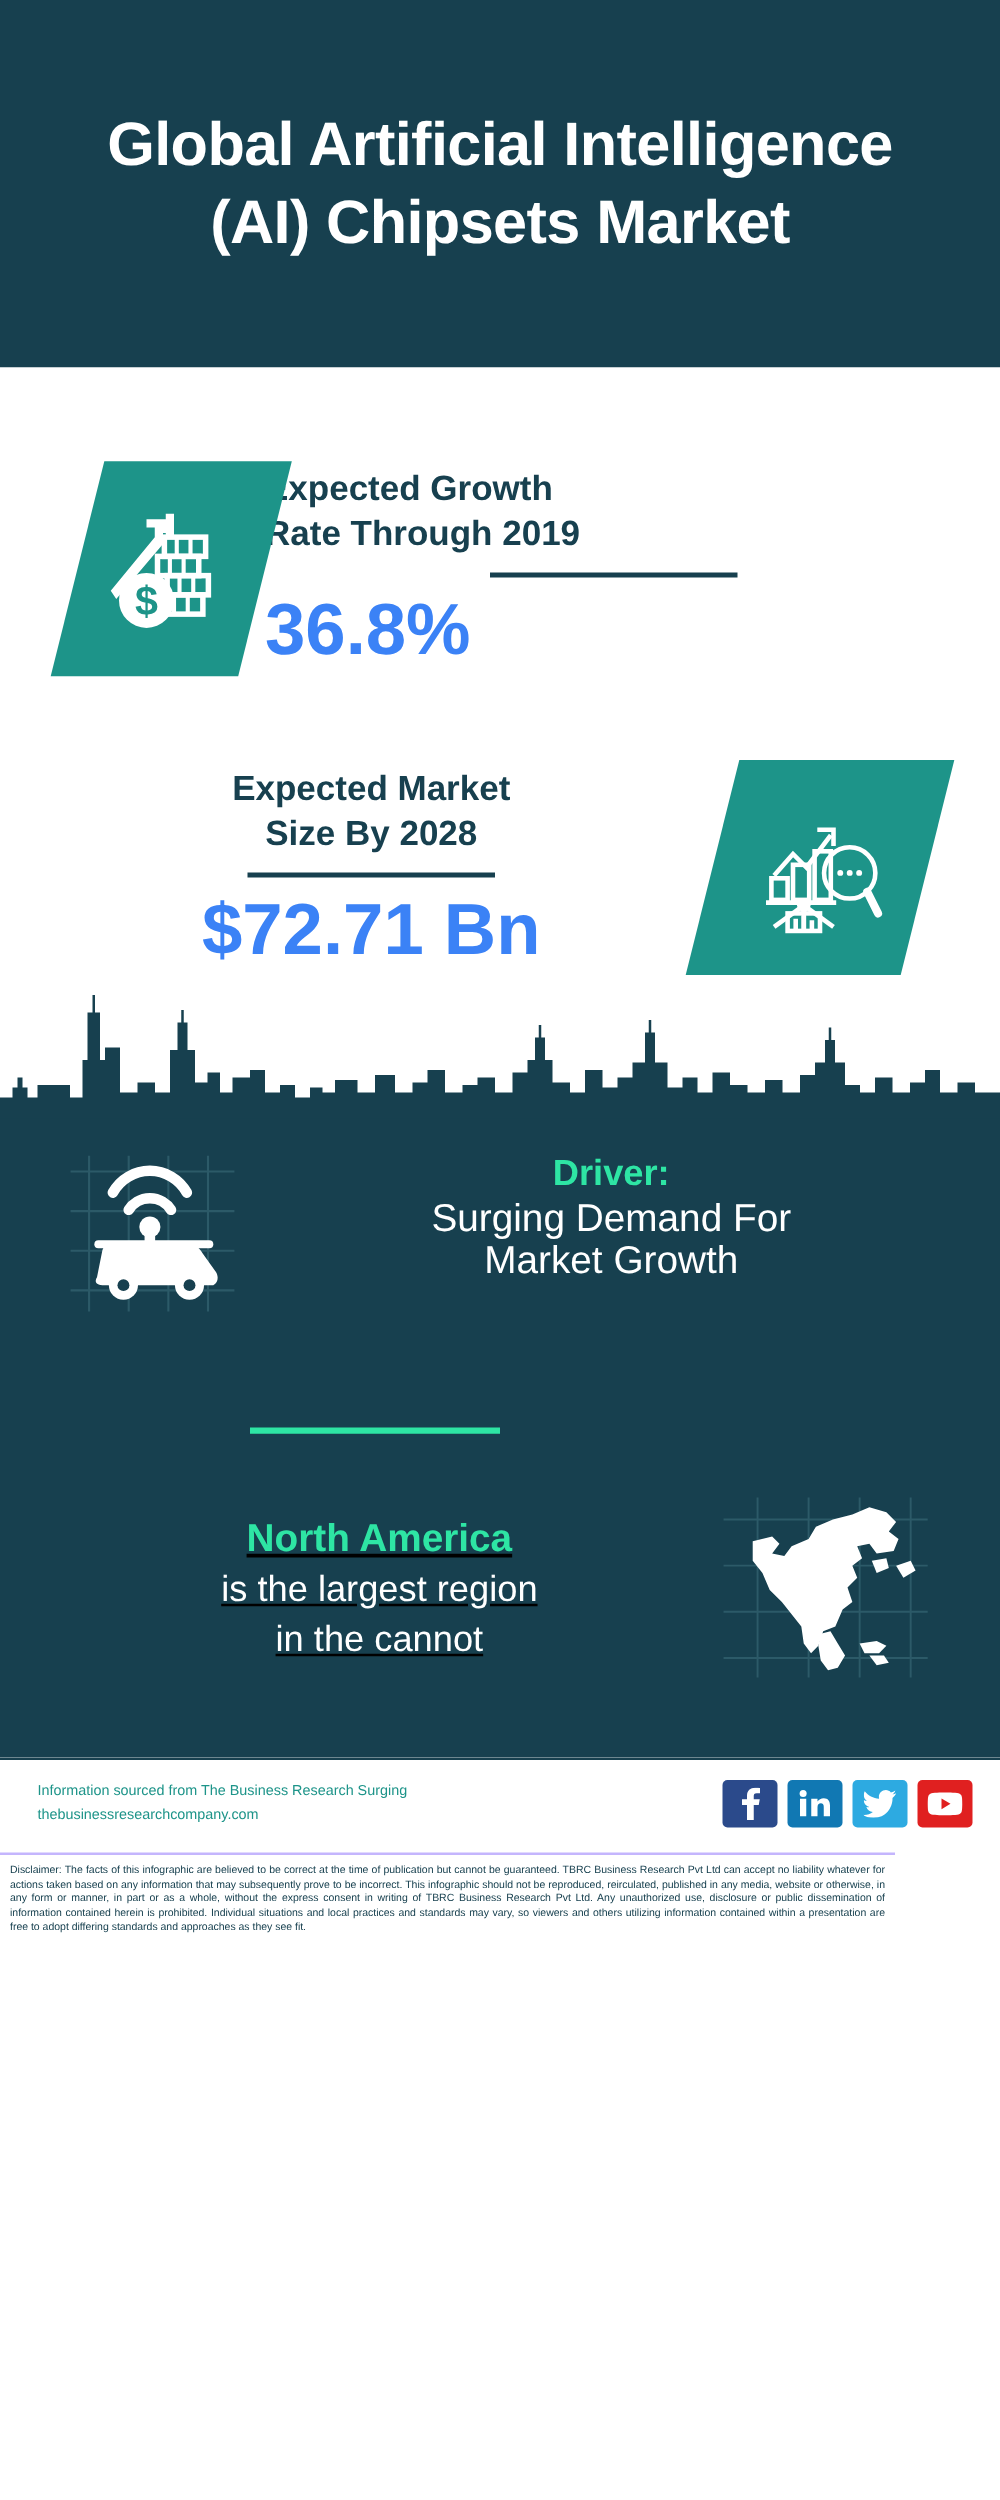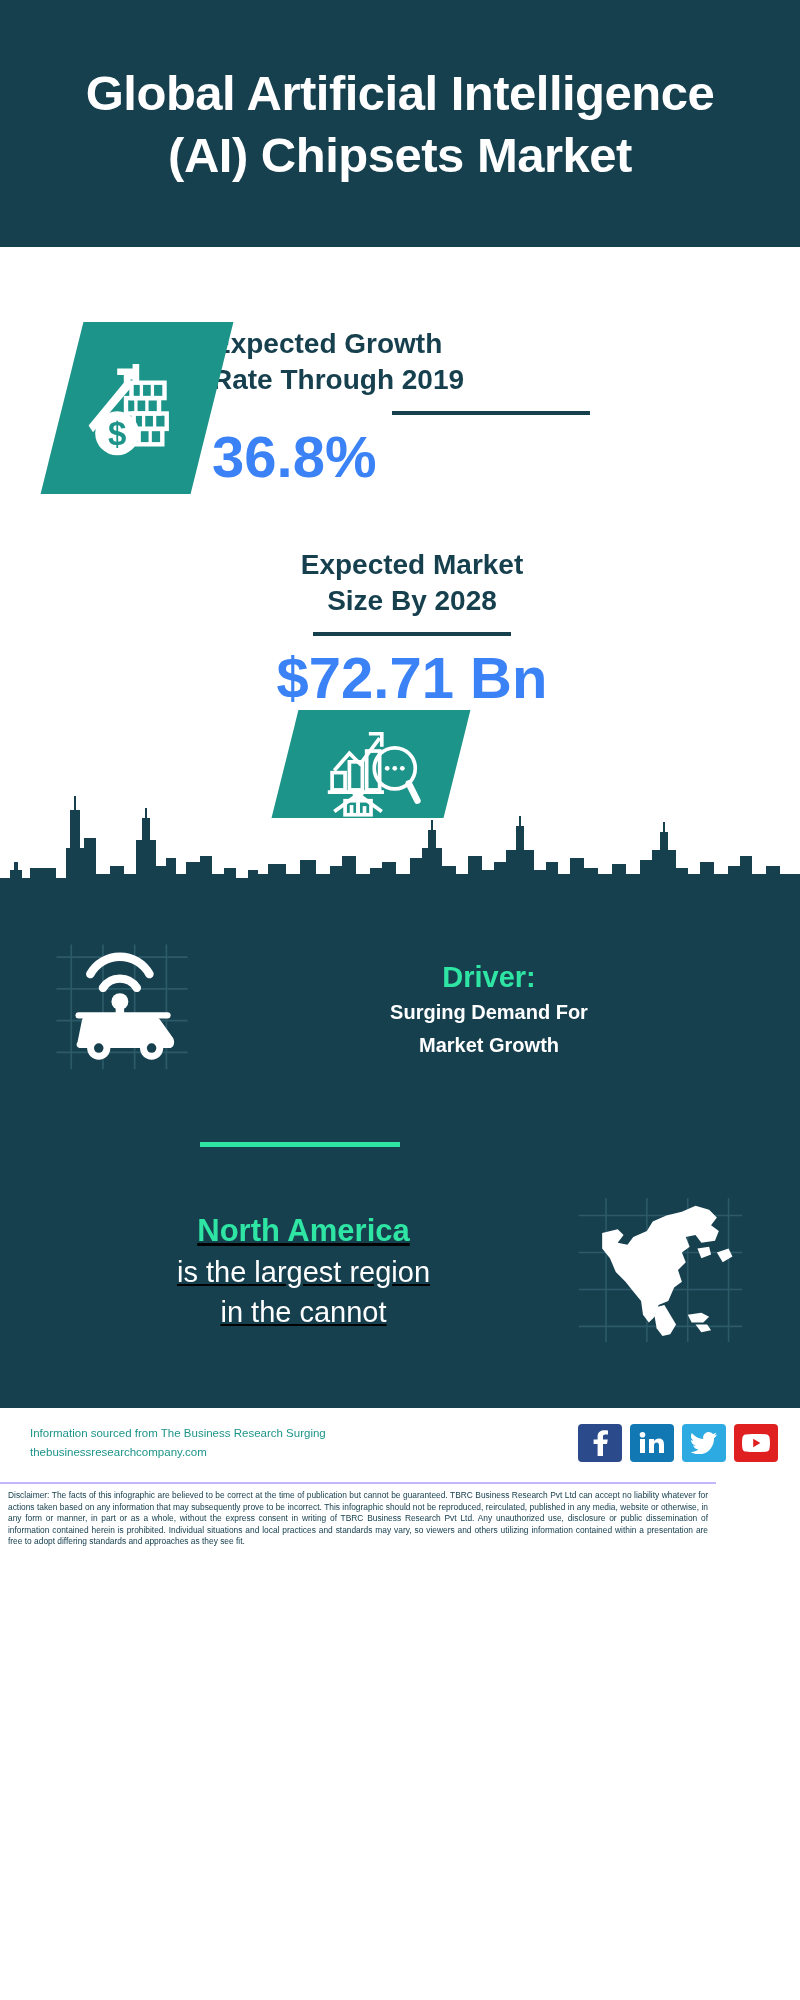--- a/index.html
+++ b/index.html
@@ -12,21 +12,21 @@
     width: 800px;
     height: 2000px;
     position: relative;
     overflow: hidden;
     background: #ffffff;
   }
 
   
   .header {
     width: 800px;
-    height: 247px;
+    height: 294px;
     background: #17404f;
     display: flex;
     align-items: center;
     justify-content: center;
     padding: 0 60px;
   }
   .header-title {
     color: #ffffff;
     font-size: 49px;
     line-height: 62px;
@@ -78,21 +78,21 @@
     color: #3b82f6;
     font-size: 58px;
     line-height: 64px;
     font-weight: bold;
   }
 
   
   .stat2 {
     position: absolute;
     top: 300px; left: 0; width: 800px; height: 200px;
-    display: flex; align-items: center; flex-direction: column;
+    display: flex; align-items: center;
   }
   .stat2 .textcol { flex: 1; text-align: center; padding-left: 24px; }
   .stat2 .badge { margin-right: 58px; width: 172px; height: 172px; }
 
   
   .skyline-wrap {
     position: absolute;
     top: 770px; left: 0;
     width: 800px; height: 130px;
     line-height: 0;
@@ -103,36 +103,36 @@
   .dark-zone {
     position: absolute;
     top: 895px; left: 0;
     width: 800px; height: 511px;
     background: #17404f;
   }
 
   .driver-row {
     position: absolute;
     top: 25px; left: 0; width: 800px; height: 180px;
-    display: flex; align-items: center;
+    display: flex; align-items: flex-start;
   }
   .driver-icon { margin-left: 48px; width: 148px; height: 140px; }
   .driver-text { flex: 1; text-align: center; padding: 0 28px 0 10px; }
 
   .accent-head {
     color: #2ee5a4;
     font-size: 29px;
     line-height: 38px;
     font-weight: bold;
   }
   .body-white {
     color: #ffffff;
-    font-size: 20px;
+    font-size: 31px;
     line-height: 33px;
-    font-weight: bold;
+    font-weight: normal;
   }
 
   .divider-mint {
     position: absolute;
     top: 247px; left: 200px;
     width: 200px; height: 5px;
     background: #2ee5a4;
   }
 
   .region-row {

